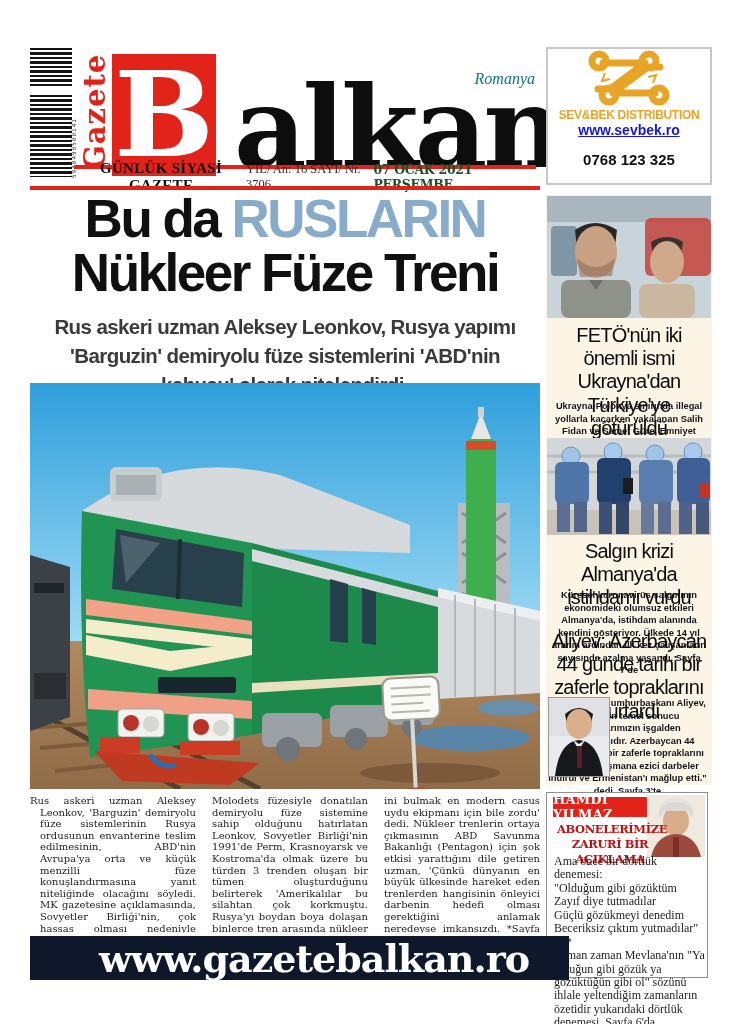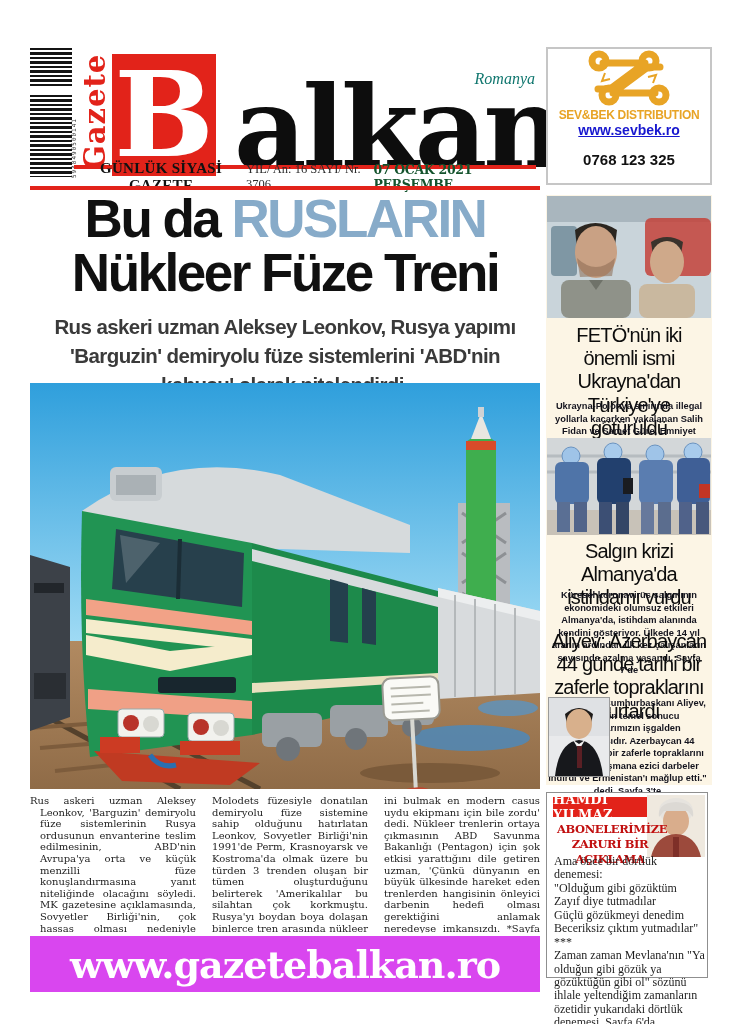--- a/index.html
+++ b/index.html
@@ -81,22 +81,22 @@
   .col-body{position:absolute;left:7px;top:62px;width:152px;
      font-family:"Liberation Serif",serif;font-size:12px;line-height:1.12;color:#1e1e1e;white-space:pre-line;}
 
   
   .lead-cols{position:absolute;left:30px;top:795px;width:510px;height:138px;display:flex;gap:16px;overflow:hidden;}
   .lead-col{flex:1;font-family:"DejaVu Serif",serif;font-size:10px;line-height:1.16;
      color:#1c1c1c;text-align:justify;}
   .lead-col.hang{padding-left:10px;text-indent:-10px;}
 
   
-  .footer-banner{position:absolute;left:30px;top:936px;width:510px;height:56px;background:#d946ef;
-     display:flex;align-items:center;justify-content:center;}
+  .footer-banner{position:absolute;left:30px;top:936px;width:510px;height:44px;background:#0f172a;
+     display:flex;align-items:center;justify-content:center;padding-left:29px;}
   .footer-banner span{font-family:"DejaVu Serif",serif;font-weight:bold;font-size:38px;color:#fff;letter-spacing:-1px;}
 </style>
 </head>
 <body>
 
 <div id="page">
 
   <div class="barcode-seg" style="top:48px;height:40px;"></div>
   <div class="barcode-seg" style="top:95px;height:82px;"></div>
   <div class="barcode-num">5948490500141</div>

